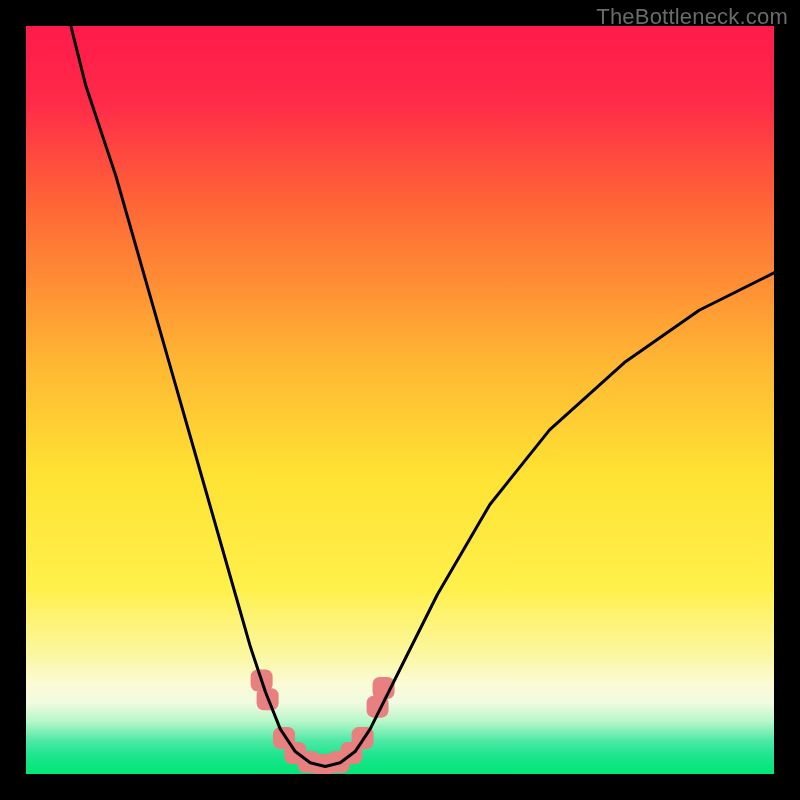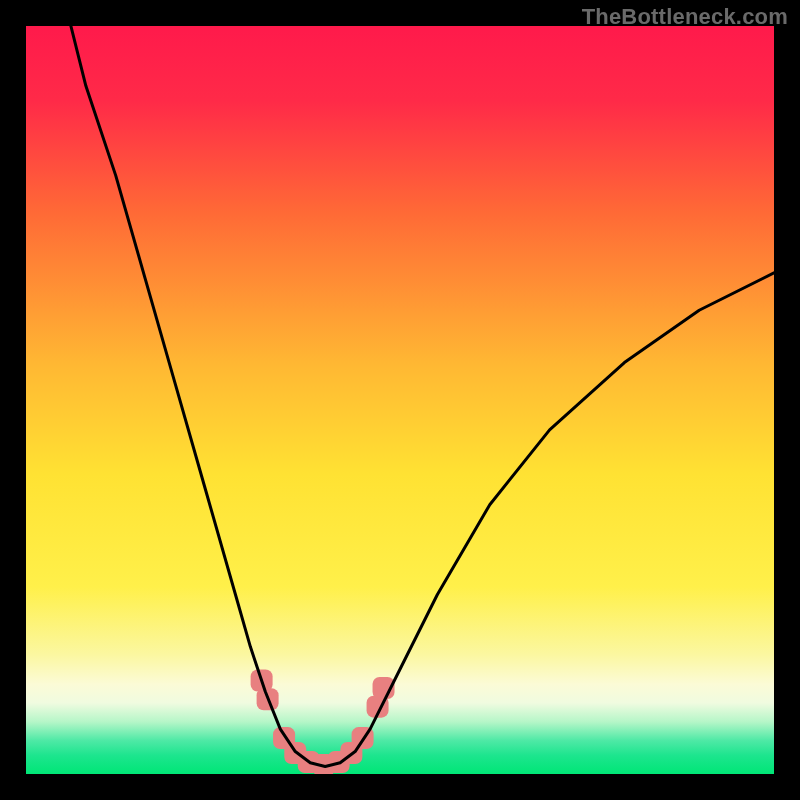--- a/index.html
+++ b/index.html
@@ -28,21 +28,21 @@
     position: absolute;
     inset: 0;
   }
   .watermark {
     position: absolute;
     top: 4px;
     right: 12px;
     color: #6a6a6a;
     font-size: 22px;
     letter-spacing: 0.2px;
-    font-weight: 700;
+    font-weight: 400;
   }
   svg.overlay {
     position: absolute;
     inset: 0;
     width: 100%;
     height: 100%;
   }
 </style>
 </head>
 <body>

